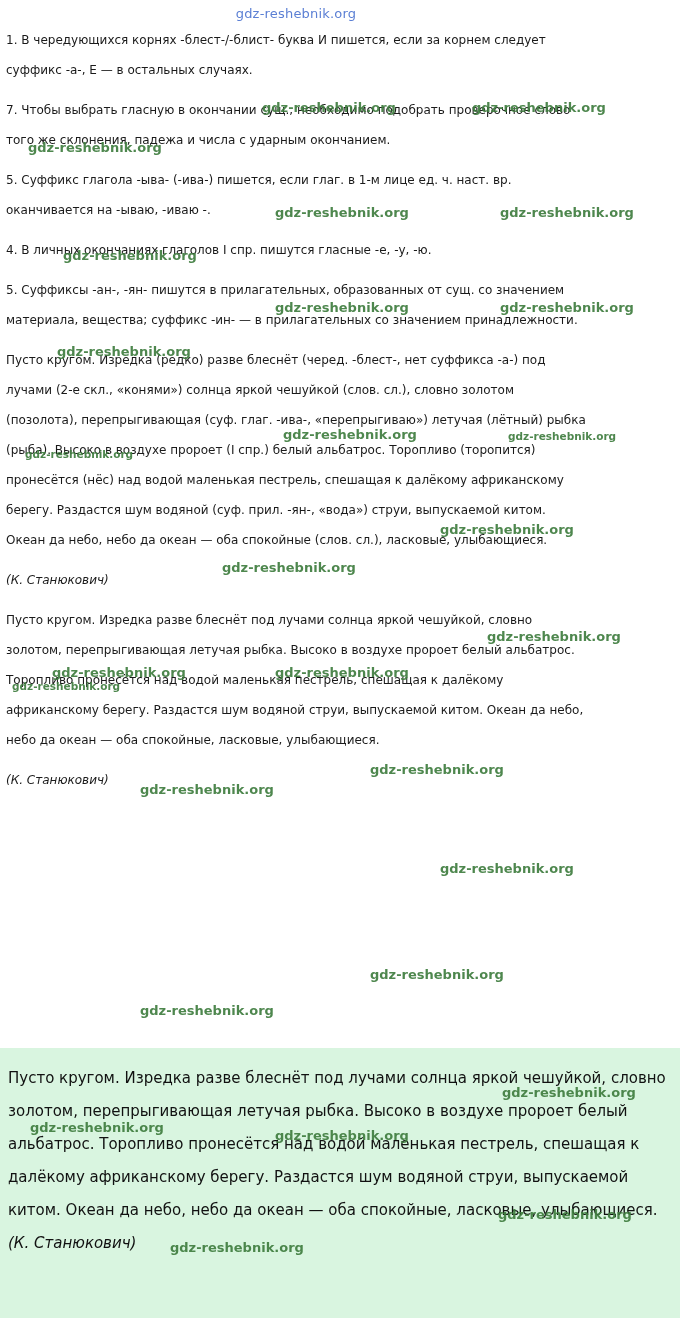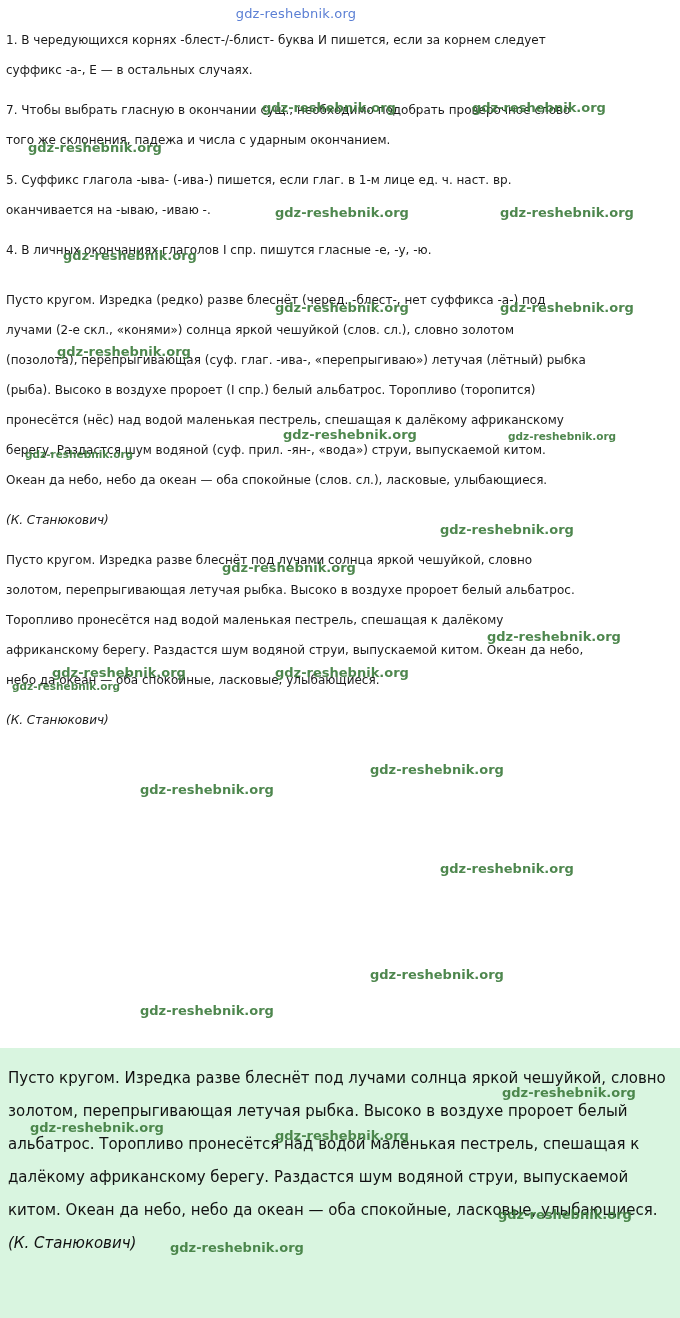--- a/index.html
+++ b/index.html
@@ -91,20 +91,21 @@
   <div class="content">
 
     <p class="rule-line">1. В чередующихся корнях -блест-/-блист- буква И пишется, если за корнем следует суффикс -а-, Е — в остальных случаях.</p>
     <div class="small-gap"></div>
     <p class="rule-line">7. Чтобы выбрать гласную в окончании сущ., необходимо подобрать проверочное слово того же склонения, падежа и числа с ударным окончанием.</p>
     <div class="small-gap"></div>
     <p class="rule-line">5. Суффикс глагола -ыва- (-ива-) пишется, если глаг. в 1-м лице ед. ч. наст. вр. оканчивается на -ываю, -иваю -.</p>
     <div class="small-gap"></div>
     <p class="rule-line">4. В личных окончаниях глаголов I спр. пишутся гласные -е, -у, -ю.</p>
     <div class="small-gap"></div>
+    <p class="rule-line">5. Суффиксы -ан-, -ян- пишутся в прилагательных, образованных от сущ. со значением материала, вещества; суффикс -ин- — в прилагательных со значением принадлежности.</p>
 
     <div class="small-gap"></div>
 
     <p>Пусто кругом. Изредка (редко) разве блеснёт (черед. -блест-, нет суффикса -а-) под лучами (2-е скл., «конями») солнца яркой чешуйкой (слов. сл.), словно золотом (позолота), перепрыгивающая (суф. глаг. -ива-, «перепрыгиваю») летучая (лётный) рыбка (рыба). Высоко в воздухе пророет (I спр.) белый альбатрос. Торопливо (торопится) пронесётся (нёс) над водой маленькая пестрель, спешащая к далёкому африканскому берегу. Раздастся шум водяной (суф. прил. -ян-, «вода») струи, выпускаемой китом. Океан да небо, небо да океан — оба спокойные (слов. сл.), ласковые, улыбающиеся.</p>
     <div class="small-gap"></div>
     <p class="author">(К. Станюкович)</p>
 
     <div class="small-gap"></div>
 
     <p>Пусто кругом. Изредка разве блеснёт под лучами солнца яркой чешуйкой, словно золотом, перепрыгивающая летучая рыбка. Высоко в воздухе пророет белый альбатрос. Торопливо пронесётся над водой маленькая пестрель, спешащая к далёкому африканскому берегу. Раздастся шум водяной струи, выпускаемой китом. Океан да небо, небо да океан — оба спокойные, ласковые, улыбающиеся.</p>

